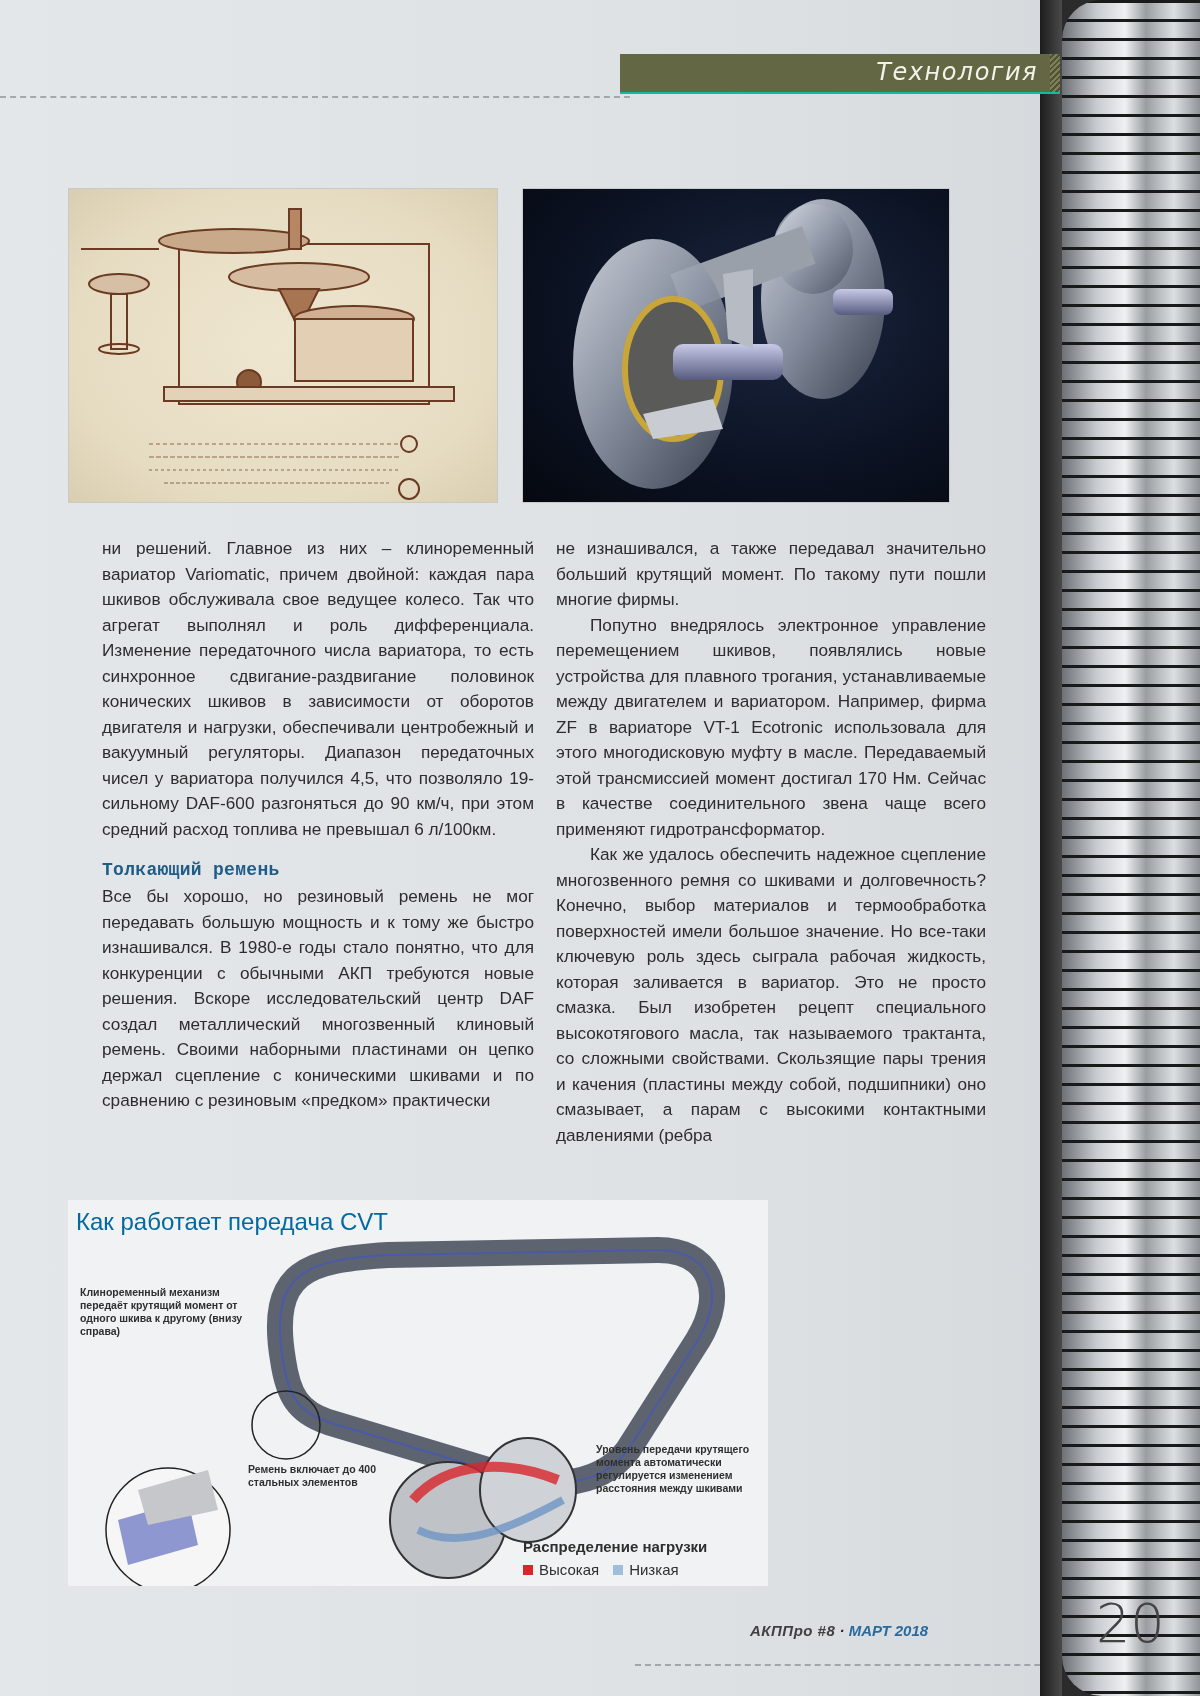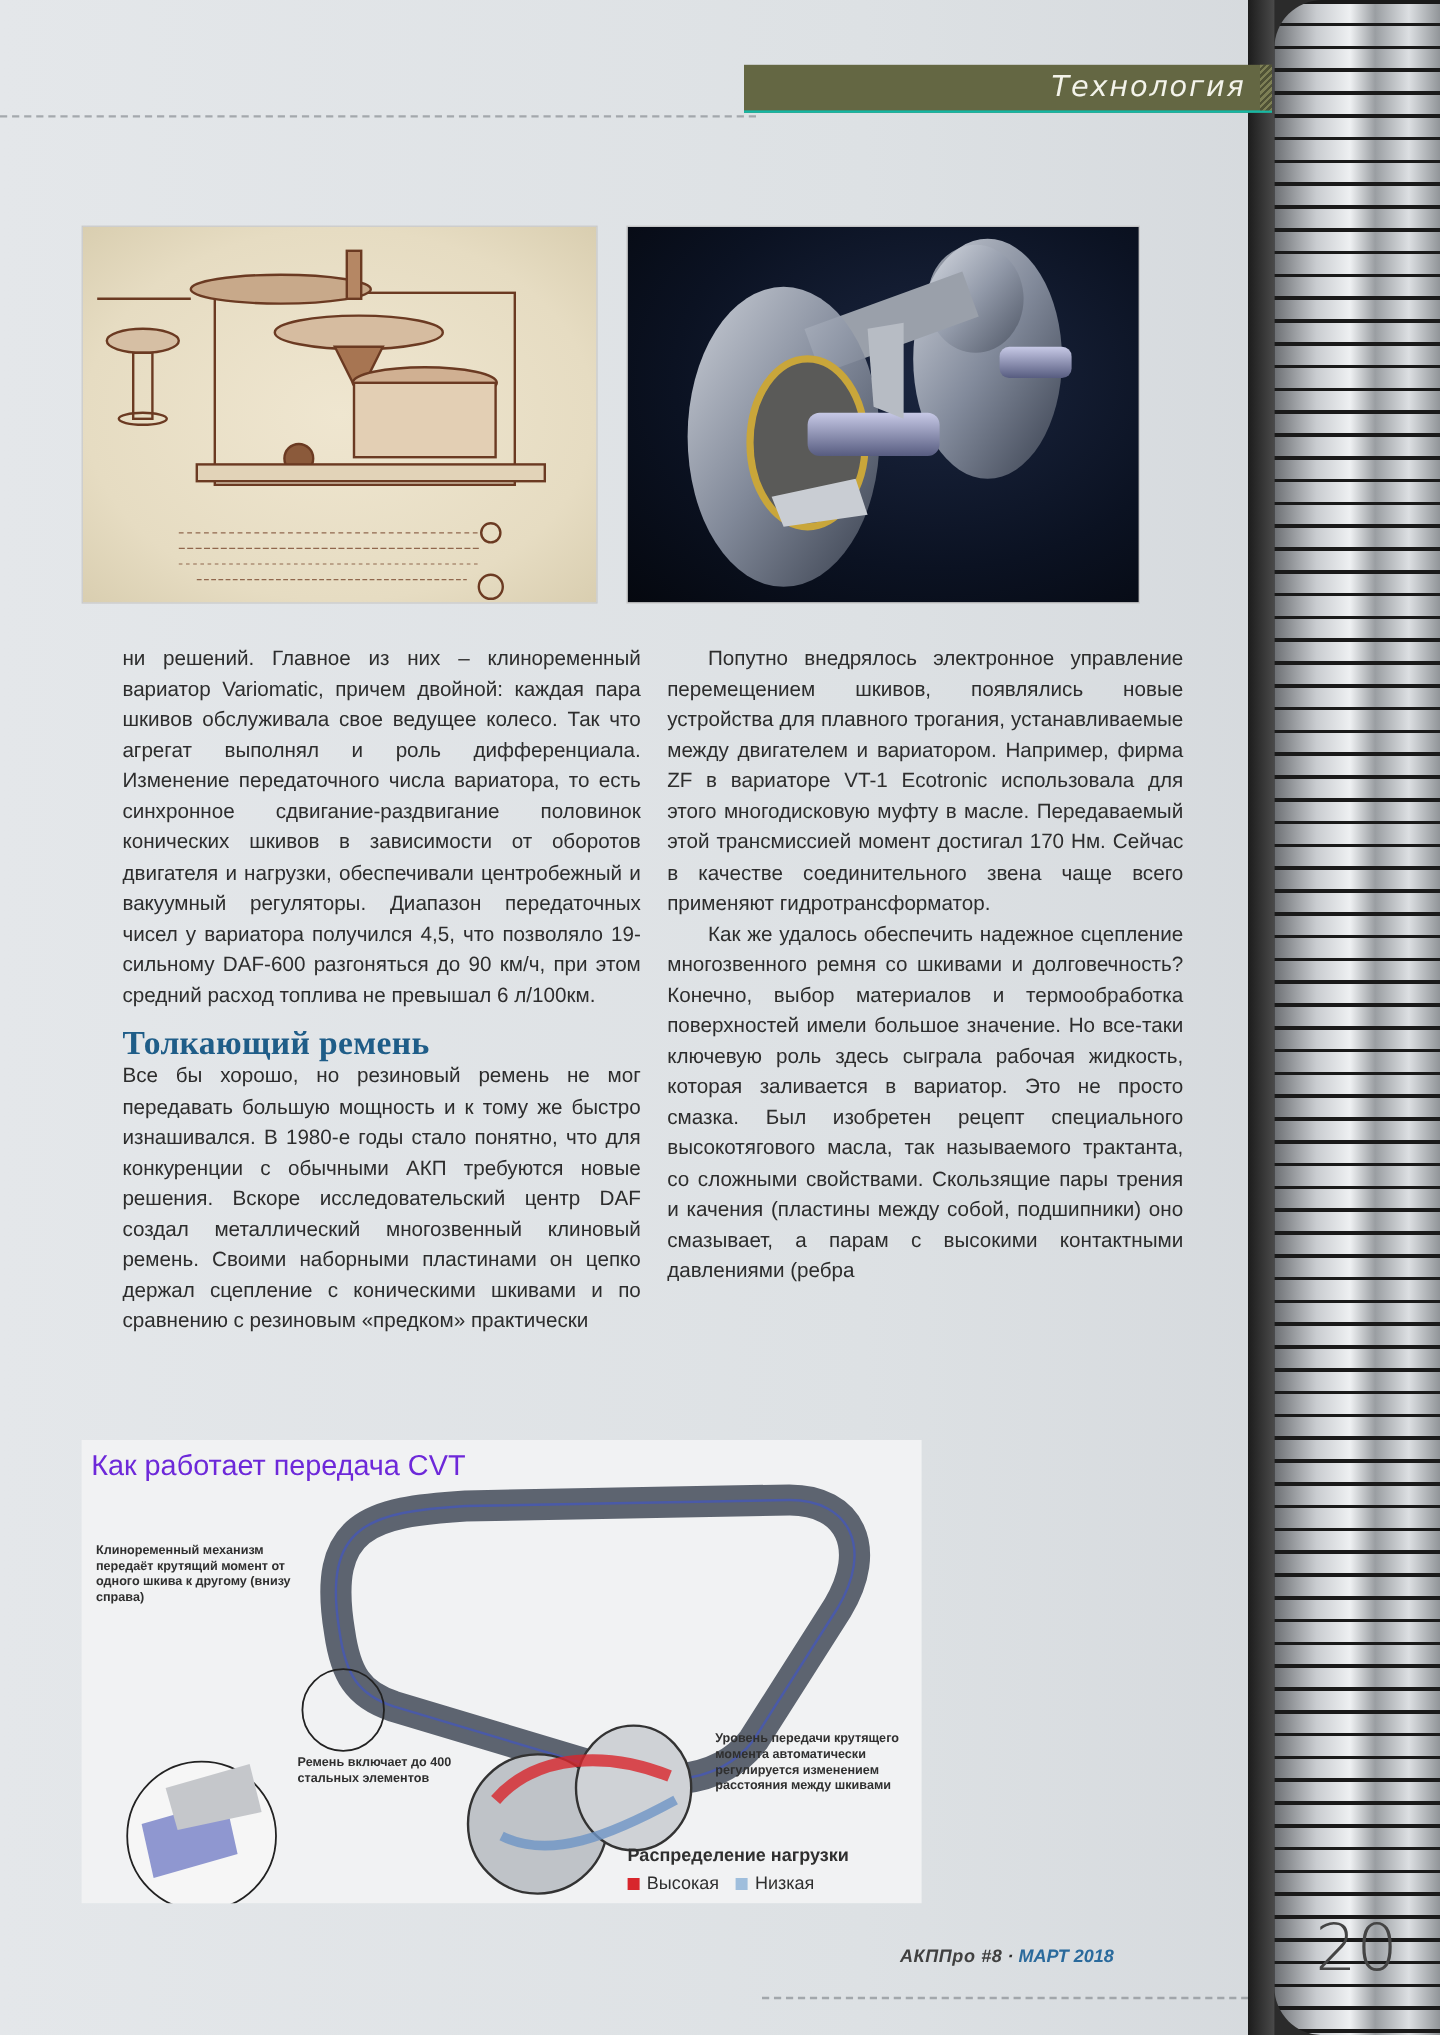--- a/index.html
+++ b/index.html
@@ -31,26 +31,26 @@
     background: radial-gradient(ellipse at 50% 50%, #efe6d0 0%, #e6dcc2 70%, #d9ceb0 100%); }
   #fig-cvt { left:522px; top:188px; width:428px; height:315px;
     background: radial-gradient(ellipse at 60% 40%, #1b2640 0%, #0b1222 60%, #05080f 100%); }
   
   .col { position:absolute; font-size:17.2px; line-height:25.5px; text-align:justify;
     hyphens:manual; color:#2d2d2d;margin-left:34px; }
   .col p { margin:0; }
   .col p.indent { text-indent:34px; }
   #col-left { left:68px; top:536px; width:432px; }
   #col-right { left:522px; top:536px; width:430px; }
-  .subhead { color:#1f5d88; font-size:28px; font-weight:bold; margin:14px 0 0 0; line-height:28px;
-    font-family:Liberation Serif, serif; letter-spacing:.3px; }
+  .subhead { color:#1f5d88; font-size:18px; font-weight:bold; margin:14px 0 0 0; line-height:28px;
+    font-family:Liberation Mono, monospace; letter-spacing:.3px; }
   
   #infographic { position:absolute; left:68px; top:1200px; width:700px; height:386px;
     background:#f1f2f3; }
-  #infographic .title { position:absolute; left:8px; top:8px; font-size:24px; color:#6d28d9; }
+  #infographic .title { position:absolute; left:8px; top:8px; font-size:24px; color:#0369a1; }
   .ig-note { position:absolute; font-size:10.5px; font-weight:bold; line-height:13px; color:#2f2f2f; }
   #note1 { left:12px; top:86px; width:170px; }
   #note2 { left:528px; top:243px; width:180px; }
   .ig-legend { position:absolute; left:455px; top:338px; font-size:15px; font-weight:bold; color:#2f2f2f; }
   .ig-legend .row { margin-top:6px; font-weight:normal; display:flex; align-items:center; gap:6px; }
   .sw { display:inline-block; width:10px; height:10px; }
   
   .footer { position:absolute; left:750px; top:1622px; font-size:15px; font-weight:bold; font-style:italic; }
   .footer .mag { color:#404040; letter-spacing:.5px; }
   .footer .date { color:#2a6a9c; }
@@ -126,20 +126,21 @@
   </svg>
 </div>
 
 <div class="col" id="col-left">
   <p>ни решений. Главное из них – клиноременный вариатор Variomatic, причем двойной: каждая пара шкивов обслуживала свое ведущее колесо. Так что агрегат выполнял и роль дифференциала. Изменение передаточного числа вариатора, то есть синхронное сдвигание-раздвигание половинок конических шкивов в зависимости от оборотов двигателя и нагрузки, обеспечивали центробежный и вакуумный регуляторы. Диапазон передаточных чисел у вариатора получился 4,5, что позволяло 19-сильному DAF-600 разгоняться до 90 км/ч, при этом средний расход топлива не превышал 6 л/100км.</p>
   <h2 class="subhead">Толкающий ремень</h2>
   <p>Все бы хорошо, но резиновый ремень не мог передавать большую мощность и к тому же быстро изнашивался. В 1980-е годы стало понятно, что для конкуренции с обычными АКП требуются новые решения. Вскоре исследовательский центр DAF создал металлический многозвенный клиновый ремень. Своими наборными пластинами он цепко держал сцепление с коническими шкивами и по сравнению с резиновым «предком» практически</p>
 </div>
 
 <div class="col" id="col-right">
+  <p>не изнашивался, а также передавал значительно больший крутящий момент. По такому пути пошли многие фирмы.</p>
   <p class="indent">Попутно внедрялось электронное управление перемещением шкивов, появлялись новые устройства для плавного трогания, устанавливаемые между двигателем и вариатором. Например, фирма ZF в вариаторе VT-1 Ecotronic использовала для этого многодисковую муфту в масле. Передаваемый этой трансмиссией момент достигал 170 Нм. Сейчас в качестве соединительного звена чаще всего применяют гидротрансформатор.</p>
   <p class="indent">Как же удалось обеспечить надежное сцепление многозвенного ремня со шкивами и долговечность? Конечно, выбор материалов и термообработка поверхностей имели большое значение. Но все-таки ключевую роль здесь сыграла рабочая жидкость, которая заливается в вариатор. Это не просто смазка. Был изобретен рецепт специального высокотягового масла, так называемого трактанта, со сложными свойствами. Скользящие пары трения и качения (пластины между собой, подшипники) оно смазывает, а парам с высокими контактными давлениями (ребра</p>
 </div>
 
 <div id="infographic">
   <div class="title">Как работает передача CVT</div>
   <svg width="700" height="386" viewBox="0 0 700 386" style="position:absolute;left:0;top:0">
     <path d="M215 160 C200 70 240 60 320 55 L590 50 C640 50 660 90 630 140 L560 250 C530 290 470 290 420 270 L260 222 C230 212 220 195 215 160 Z" fill="none" stroke="#5d6470" stroke-width="26"></path>
     <path d="M215 160 C200 70 240 60 320 55 L590 50 C640 50 660 90 630 140 L560 250 C530 290 470 290 420 270 L260 222 C230 212 220 195 215 160 Z" fill="none" stroke="#4a5aa8" stroke-width="2"></path>
     <circle cx="218" cy="225" r="34" fill="none" stroke="#222" stroke-width="1.5"></circle>

